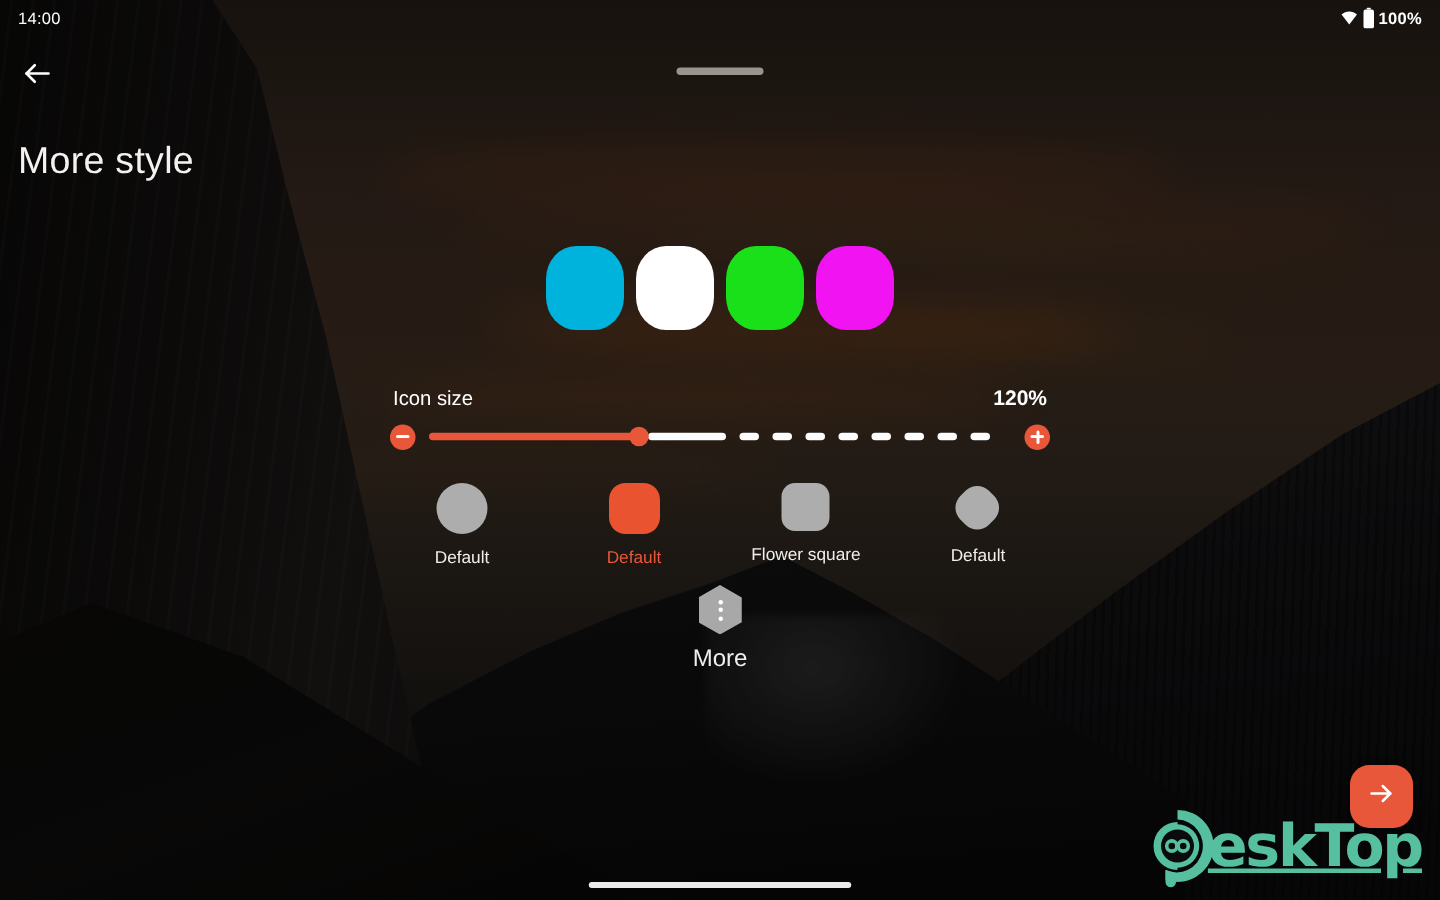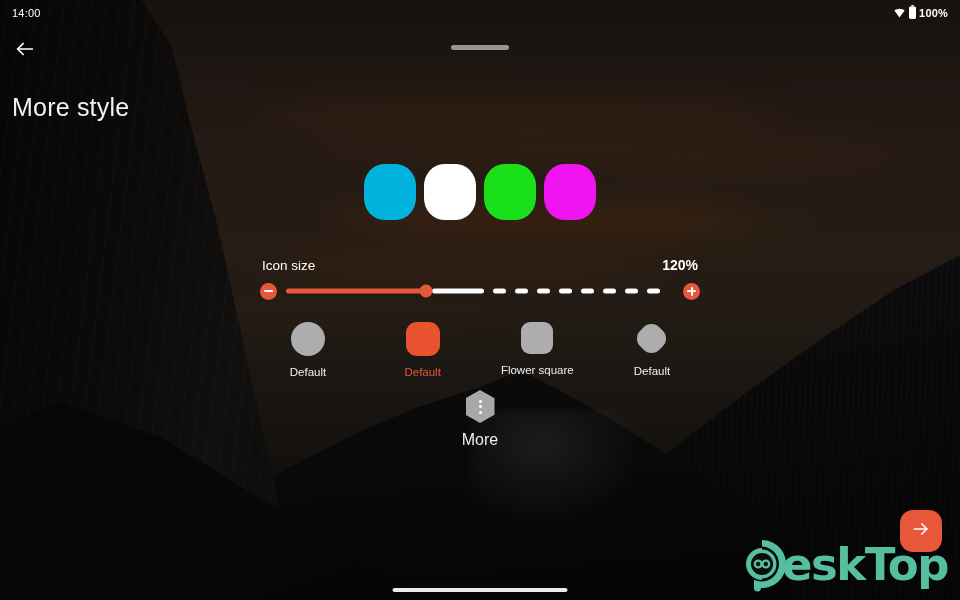--- a/index.html
+++ b/index.html
@@ -242,23 +242,24 @@
   }
 
   
   .watermark {
     position: absolute; right: 12px; bottom: 8px;
     display: flex; align-items: center;
     pointer-events: none;
   }
   .wm-logo { width: 56px; height: 56px; flex: 0 0 auto; }
   .wm-text {
-    font-size: 45px; font-weight: 700; color: #55bfa0;
+    font-size: 39px; font-weight: 700; color: #55bfa0;
     letter-spacing: -1.5px; line-height: 1; margin-left: -8px;
     font-family: "DejaVu Sans", sans-serif;
+    text-decoration: underline;
   }
 
   
   .gesture-bar {
     position: absolute; bottom: 8px; left: 50%; transform: translateX(-50%);
     width: 175px; height: 4px; border-radius: 3px; background: #eceaea;
   }
 </style>
 </head>
 <body>

